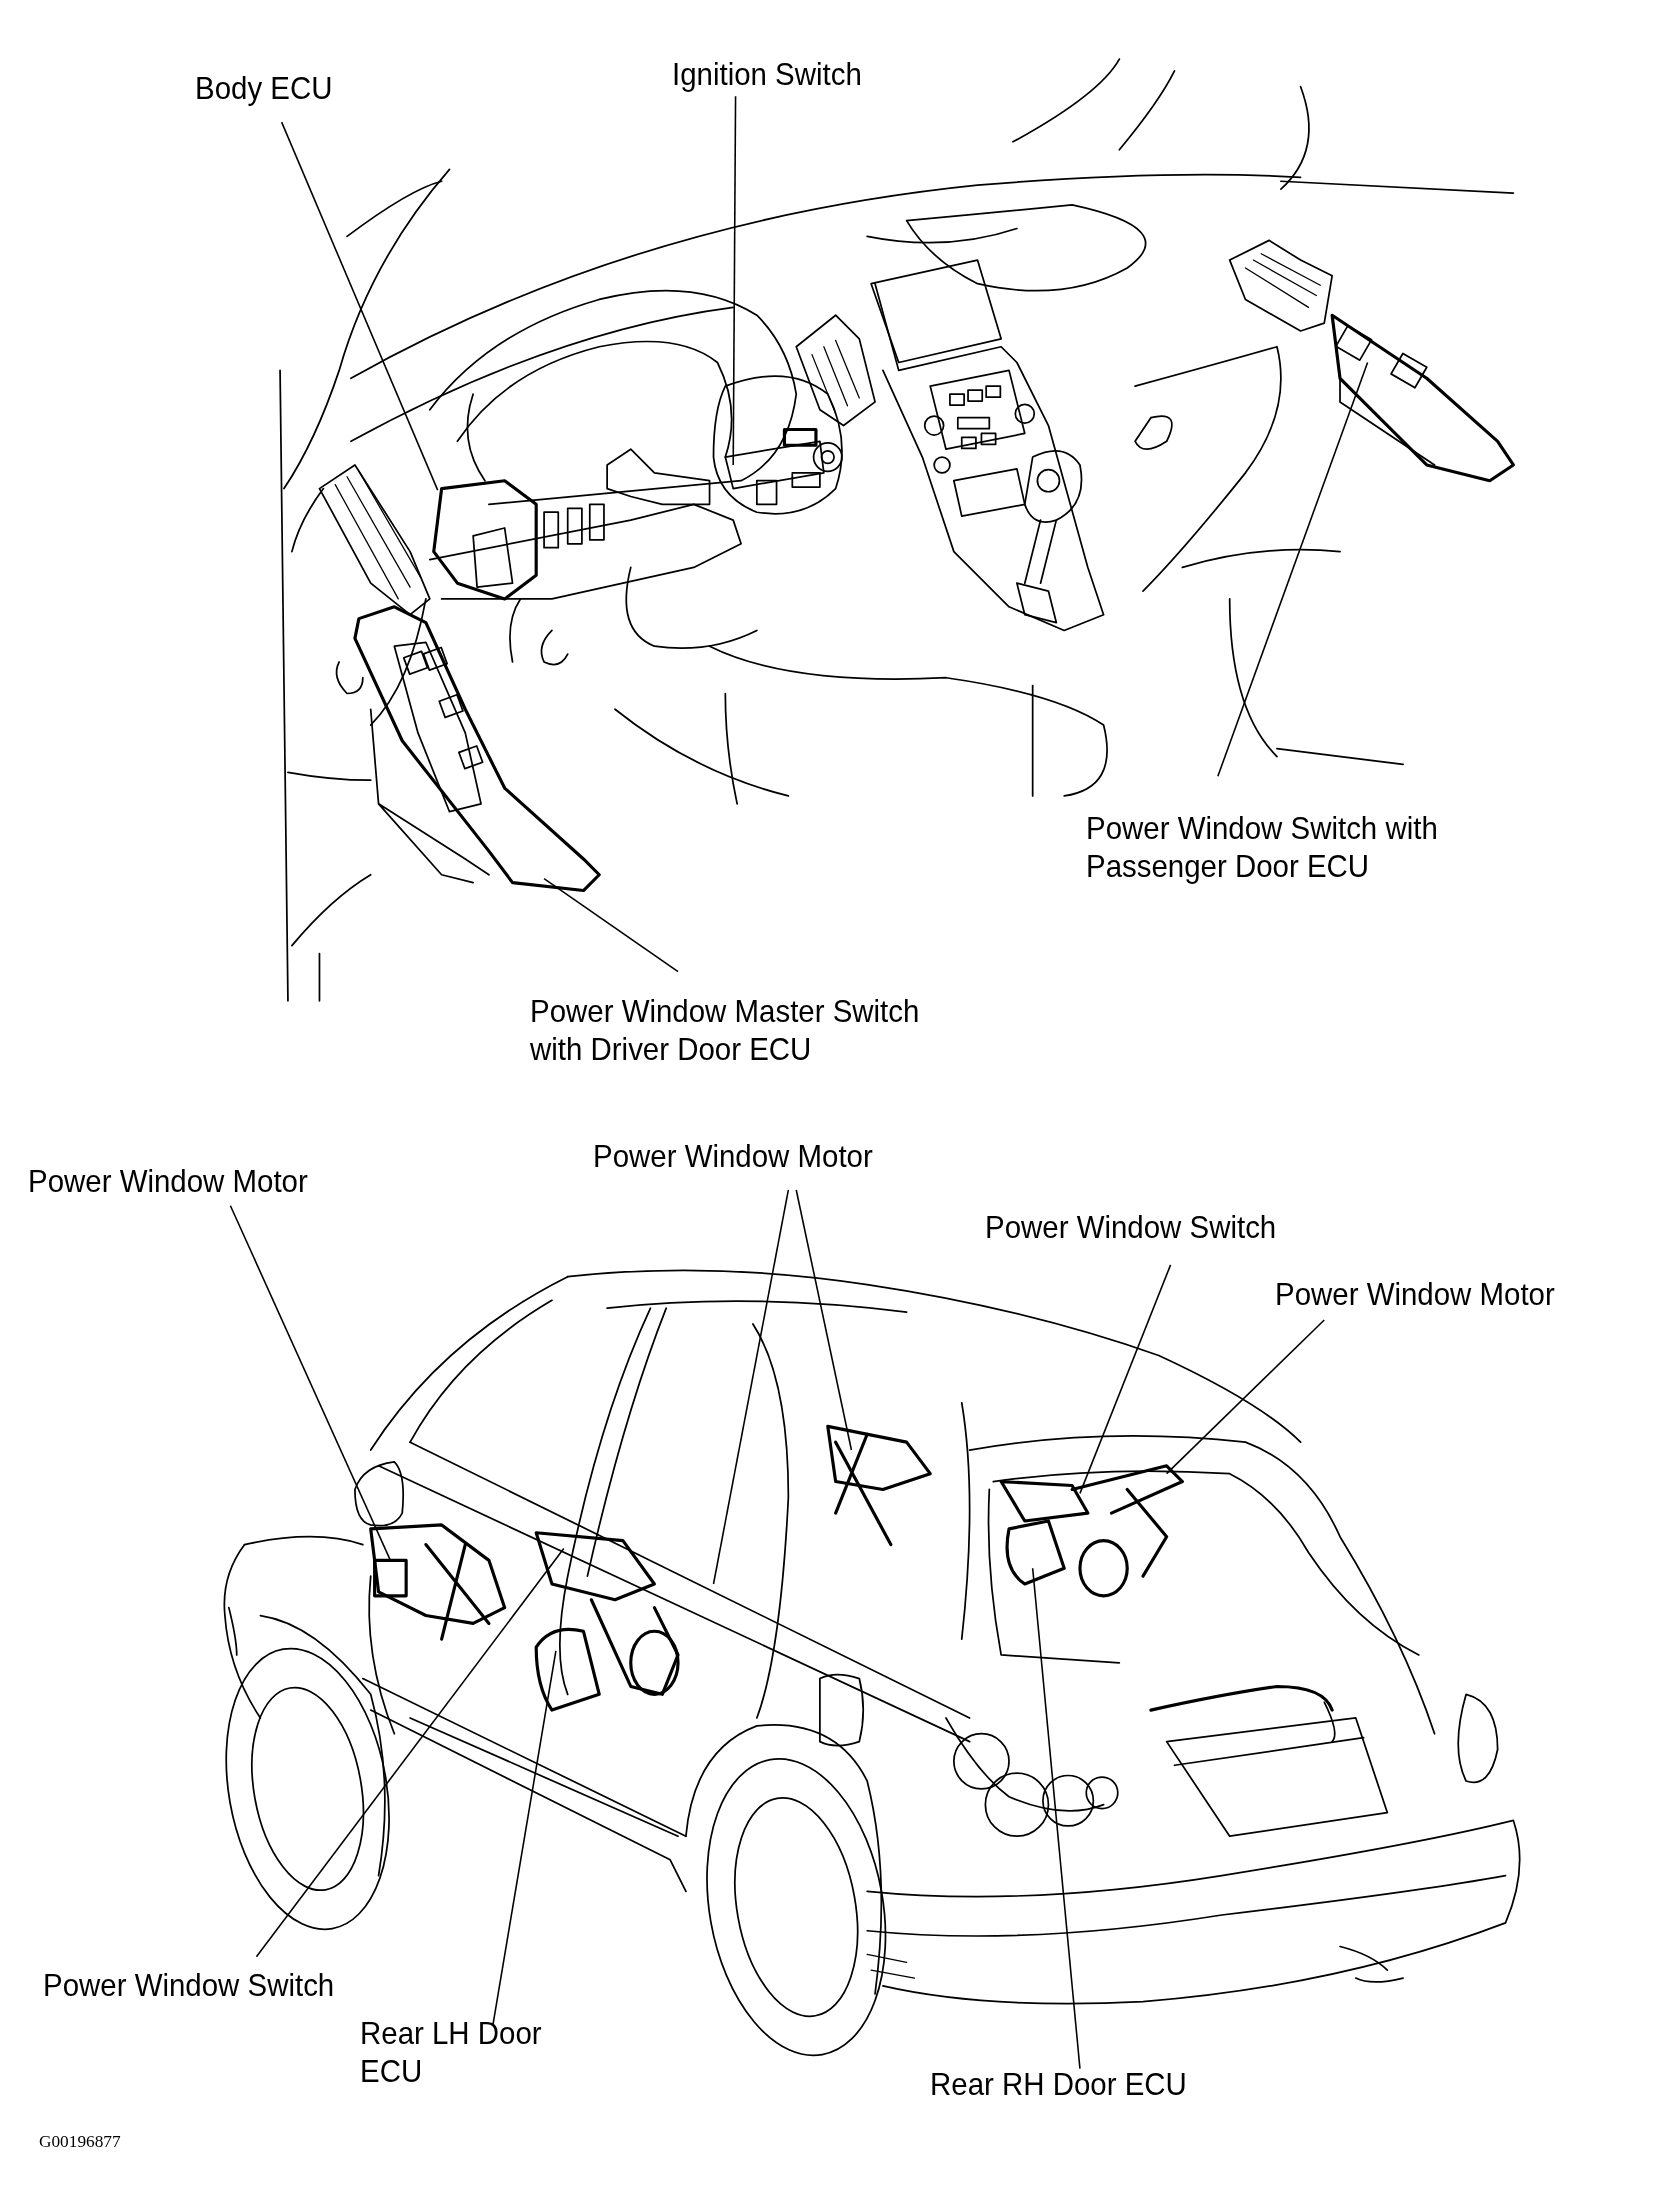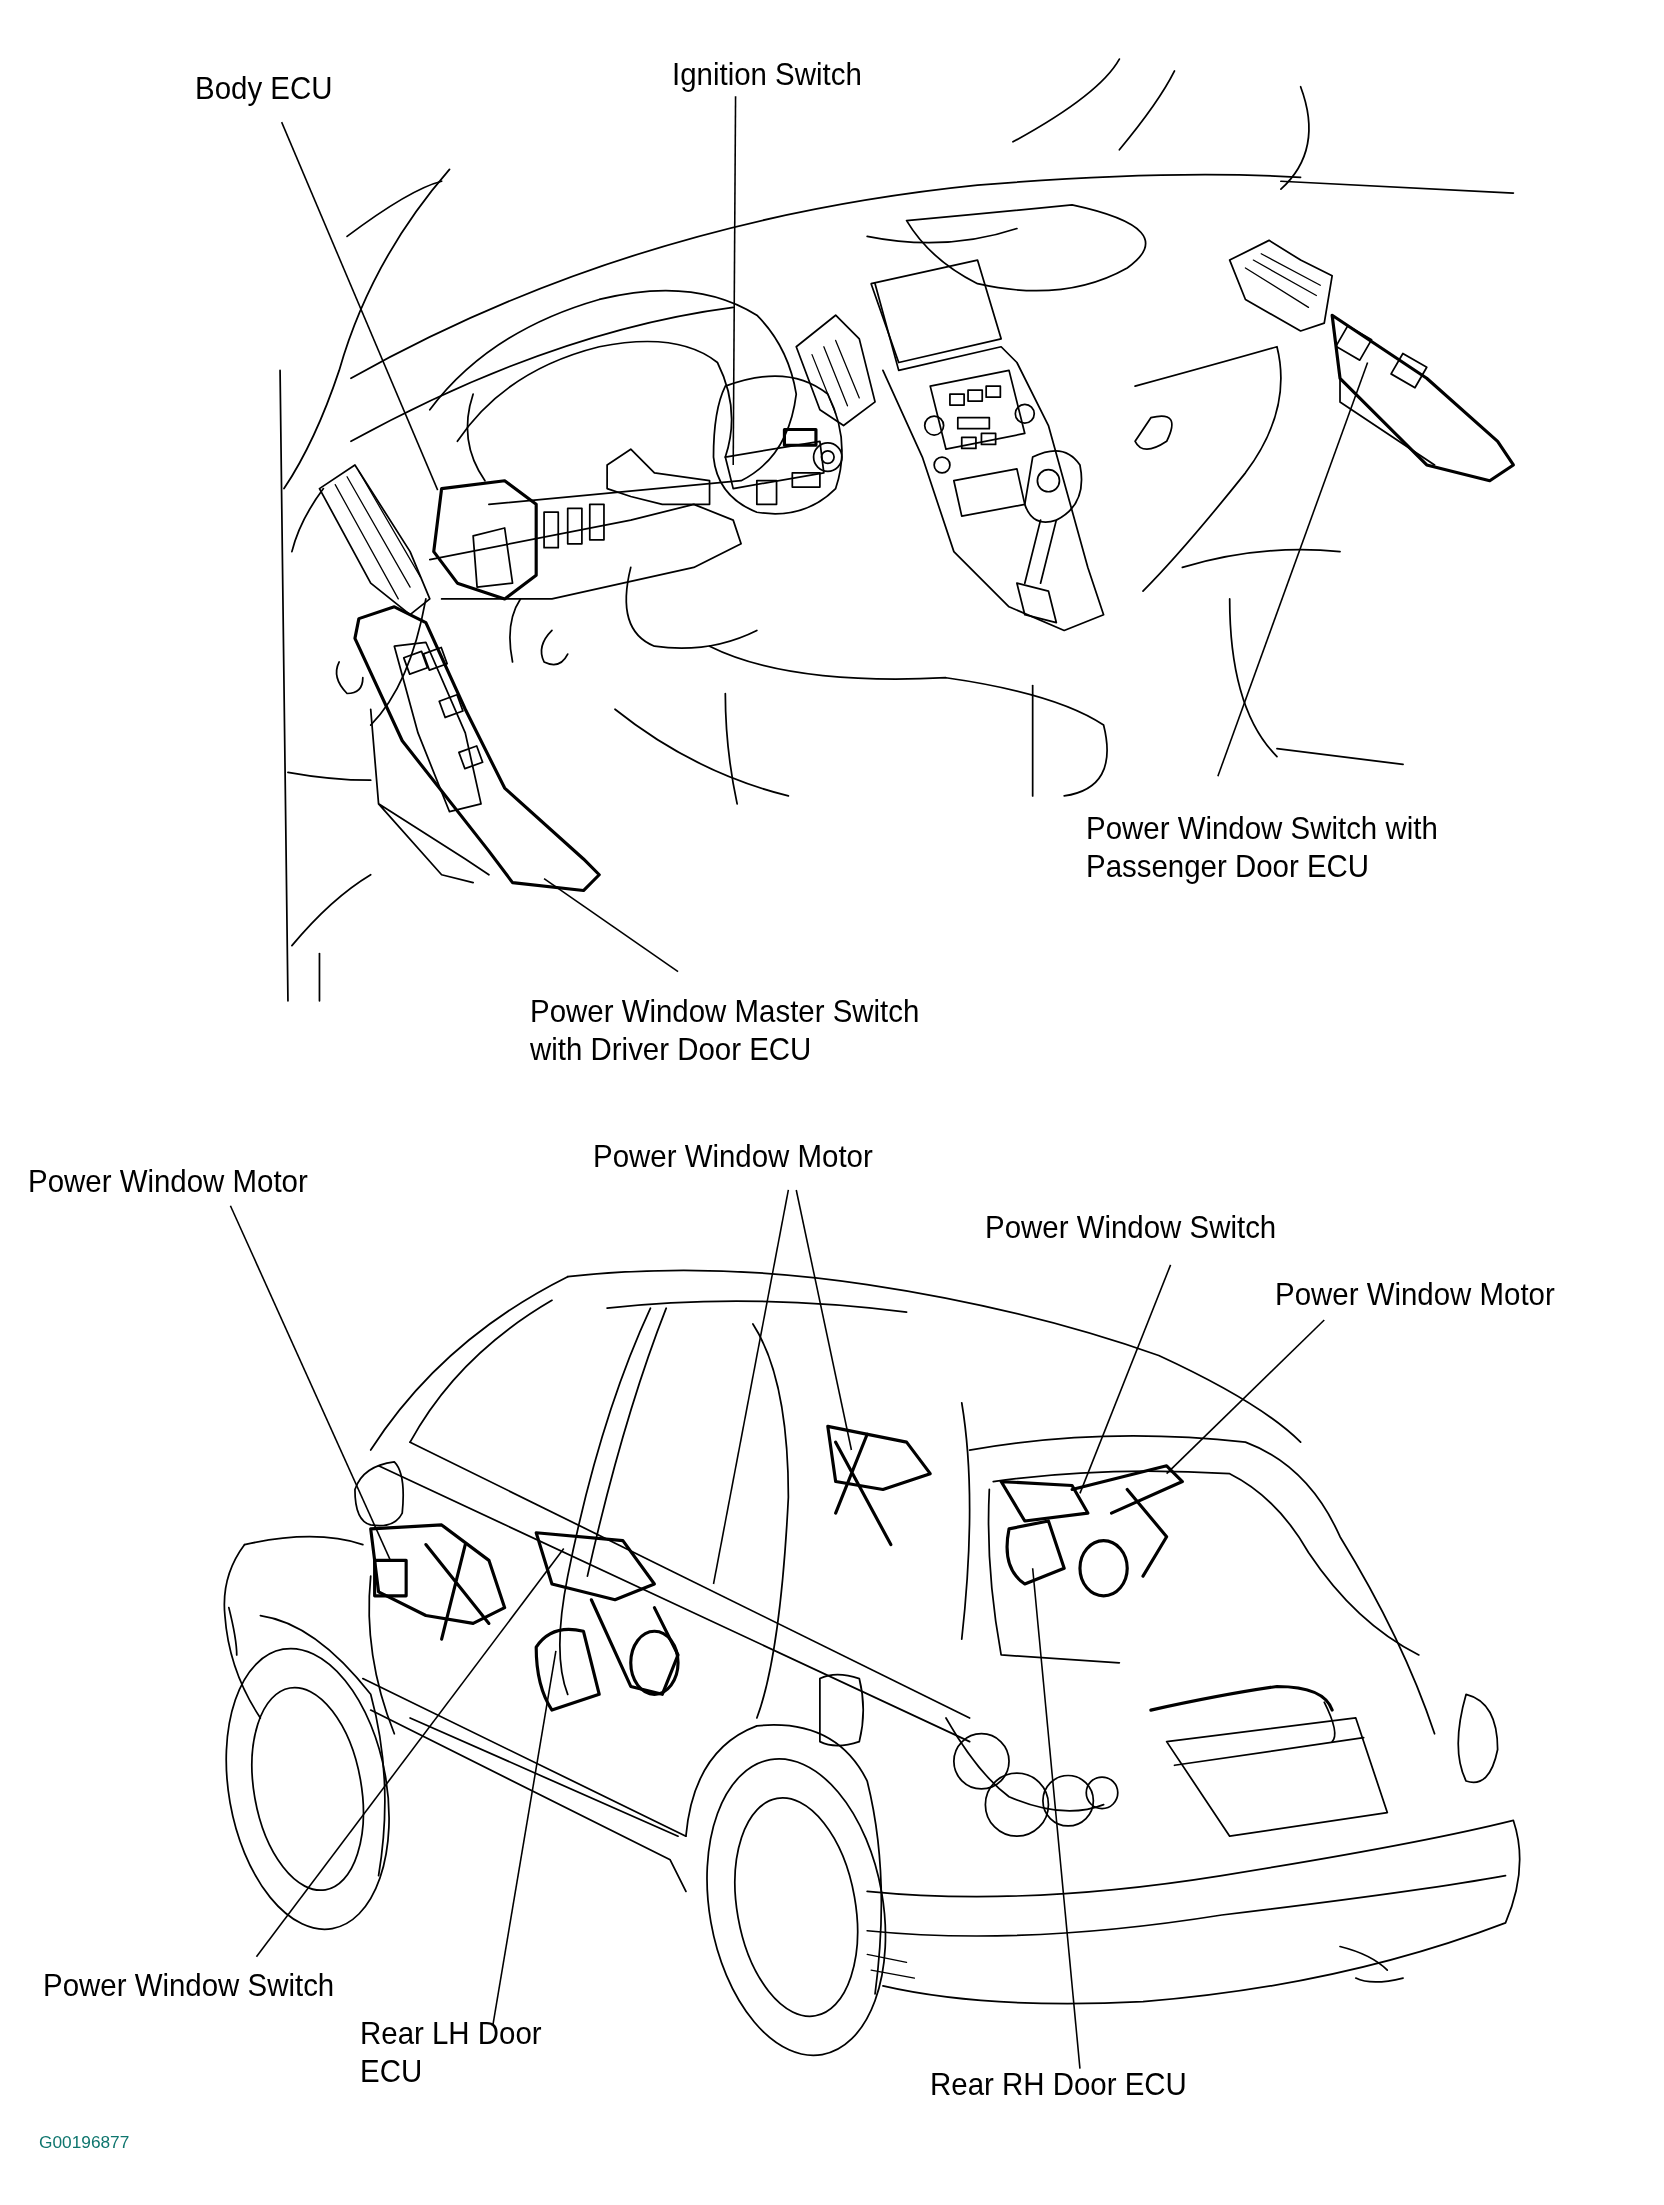--- a/index.html
+++ b/index.html
@@ -1,19 +1,19 @@
 <!DOCTYPE html>
 <html style="font-size:12.6px"><head>
 <meta charset="utf-8">
 <style>
   html, body { margin:0; padding:0; background:#ffffff; }
   body { width:1665px; height:2205px; position:relative; overflow:hidden; font-family:"Liberation Sans", sans-serif; color:#000; }
   svg.art { position:absolute; left:0; top:0; width:1665px; height:2205px; }
   .lbl { position:absolute; font-family:"Liberation Sans", sans-serif; font-size:32px; line-height:38px; color:#000; white-space:nowrap; transform:scaleX(0.92); transform-origin:left top; }
-  .code { position:absolute; font-family:Liberation Sans, sans-serif; font-size:17.3px; color:#0f766e; }
+  .code { position:absolute; font-family:Liberation Serif, serif; font-size:17.3px; color:#000000; }
   .ln { fill:none; stroke:#000; stroke-width:2.2; stroke-linecap:round; stroke-linejoin:round; }
   .ln-thin { fill:none; stroke:#000; stroke-width:1.6; stroke-linecap:round; }
   .ln-bold { fill:none; stroke:#000; stroke-width:4; stroke-linecap:round; stroke-linejoin:round; }
   .leader { fill:none; stroke:#000; stroke-width:2; }
 </style>
 </head>
 <body>
 
 <svg class="art" viewBox="0 0 2112 2798">
 

